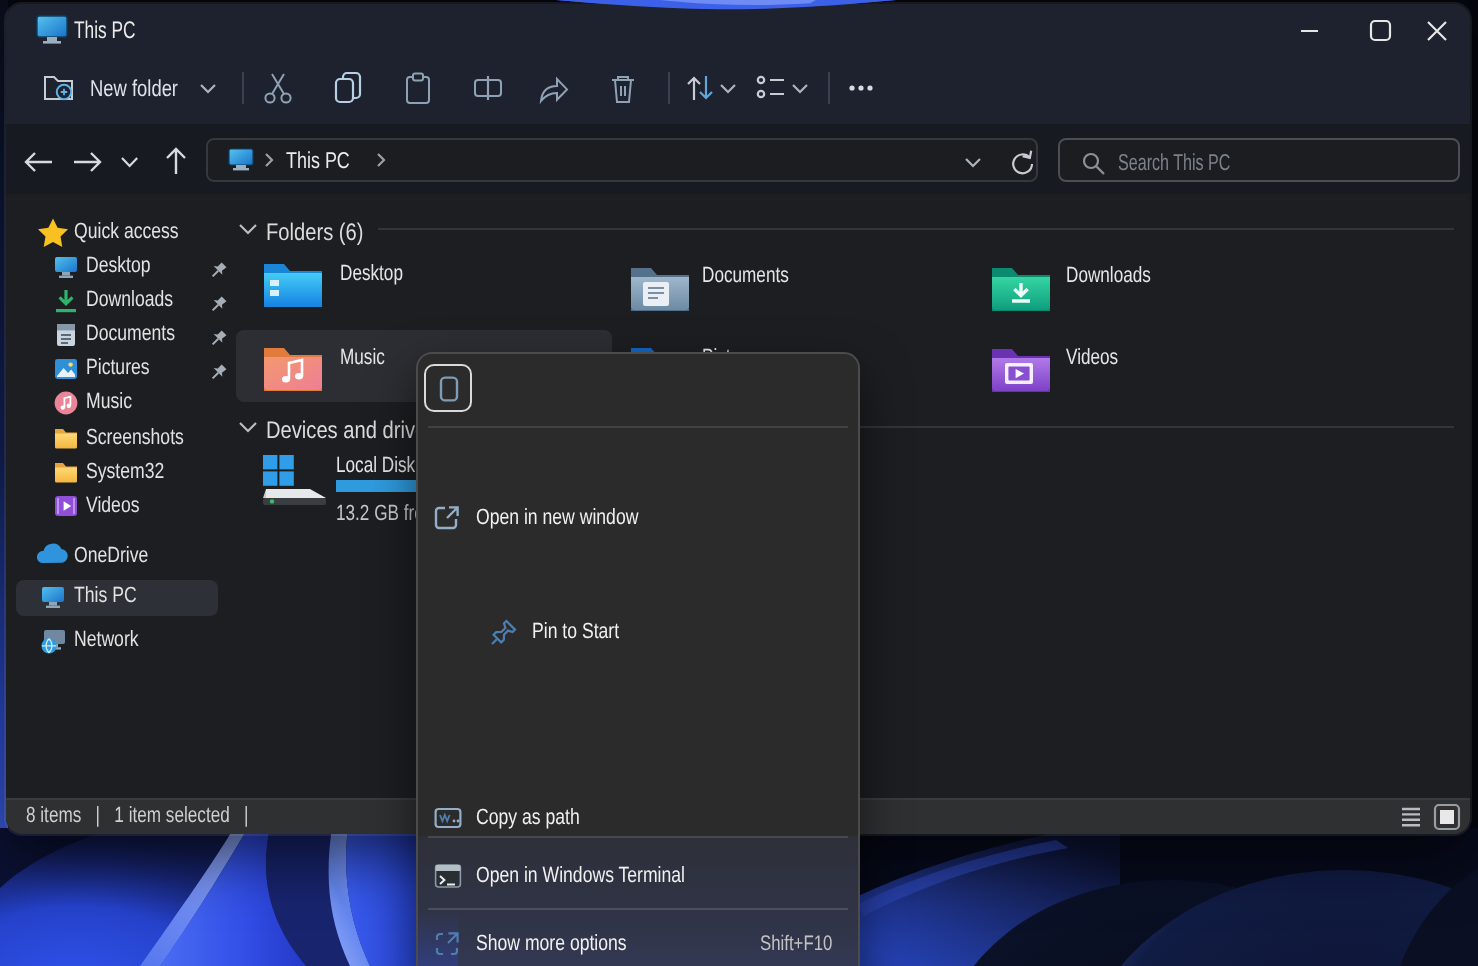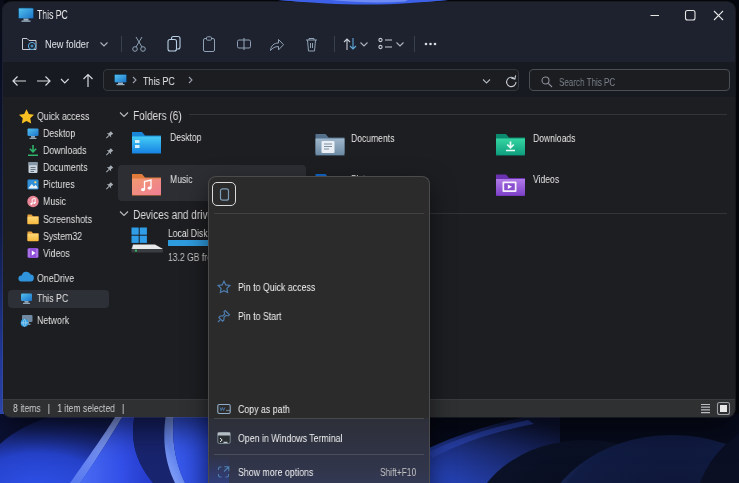--- a/index.html
+++ b/index.html
@@ -496,27 +496,28 @@
 
   <div class="abs" style="left:0;top:241px;width:100%;height:71px;background:linear-gradient(180deg,#2d2f38 0%,#31354a 70%,#343a58 100%);"></div>
   <div class="abs" style="left:0;top:278px;width:20px;height:34px;background:linear-gradient(180deg,rgba(45,70,190,0) 0%,rgba(45,70,190,0.45) 100%);"></div>
 
   <div class="abs" style="left:3px;top:5px;width:24px;height:24px;border:1.5px solid #dadada;border-radius:5px;box-sizing:border-box;"></div>
   <svg class="abs" style="left:10px;top:11px" width="11" height="13" viewBox="0 0 11 13">
     <rect x="1.5" y="0.8" width="8" height="11.4" rx="2" fill="none" stroke="#7e9cb5" stroke-width="1.2"></rect>
   </svg>
   <div class="msep" style="top:36px;"></div>
 
-  <div class="mi" style="top:96px;">
-    <svg class="micon" width="14" height="14" viewBox="0 0 14 14">
-      <path d="M7,1.2 l1.8,3.7 4.1,0.6 -3,2.9 0.7,4.1 -3.6,-1.9 -3.6,1.9 0.7,-4.1 -3,-2.9 4.1,-0.6 z" fill="none" stroke="#4e7eb0" stroke-width="1.2"></path>
+  <div class="mi" style="top:67.5px;">
+    <svg class="micon" width="13" height="13" viewBox="0 0 13 13">
+      <path d="M5.5,1.5 h-3 a1.5,1.5 0 0 0 -1.5,1.5 v7 a1.5,1.5 0 0 0 1.5,1.5 h7 a1.5,1.5 0 0 0 1.5,-1.5 v-3" fill="none" stroke="#93aec8" stroke-width="1.2"></path>
+      <path d="M7.5,1.2 h4.3 v4.3 M11.5,1.5 L6.5,6.5" fill="none" stroke="#93aec8" stroke-width="1.2"></path>
     </svg>
-    <span class="mtext">Pin to Quick access</span>
+    <span class="mtext">Open in new window</span>
   </div>
-  <div class="mi" style="top:124.5px;">
+  <div class="mi" style="top:124.5px;margin-left:28px;">
     <svg class="micon" width="14" height="14" viewBox="0 0 14 14">
       <path d="M8.2,1.5 l4.3,4.3 l-1.2,1.2 l-2.3,-0.7 l-2,2 l-0.1,2.6 l-1.3,1.3 l-3.8,-3.8 l1.3,-1.3 l2.6,-0.1 l2,-2 l-0.7,-2.3 z" fill="none" stroke="#4e7eb0" stroke-width="1.1"></path>
       <path d="M3.4,10.6 L1,13" stroke="#4e7eb0" stroke-width="1.1"></path>
     </svg>
     <span class="mtext">Pin to Start</span>
   </div>
   <div class="mi" style="top:181.5px;margin-top:36px;">
     <svg class="micon" width="14" height="12" viewBox="0 0 14 12">
       <rect x="0.8" y="1.5" width="12.4" height="9" rx="1.5" fill="none" stroke="#93aec8" stroke-width="1.1"></rect>
       <path d="M3,4.5 l1.2,3 l1.2,-3 l1.2,3 l1.2,-3" fill="none" stroke="#4e7eb0" stroke-width="0.9"></path>

